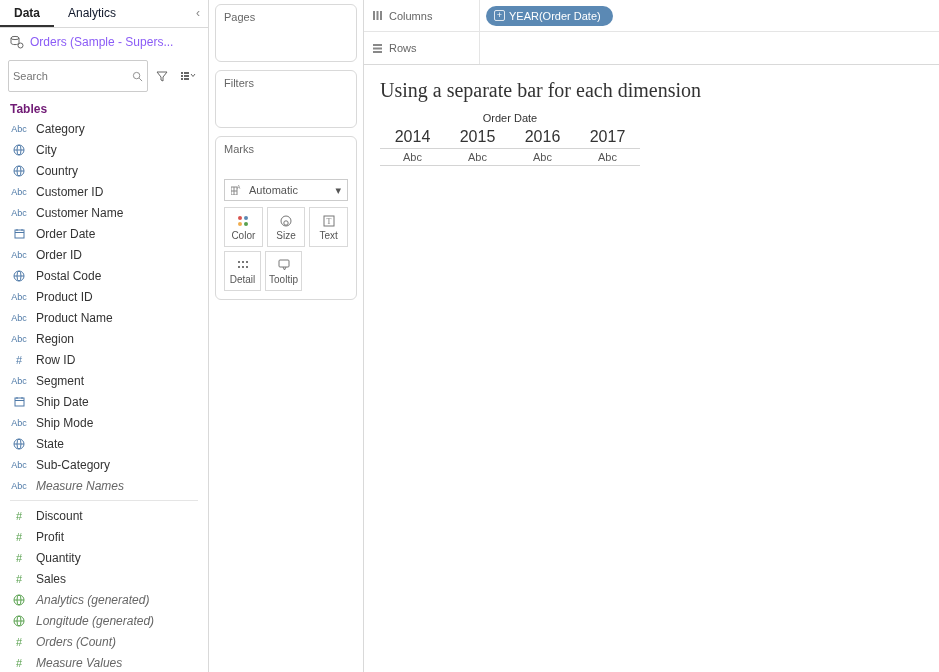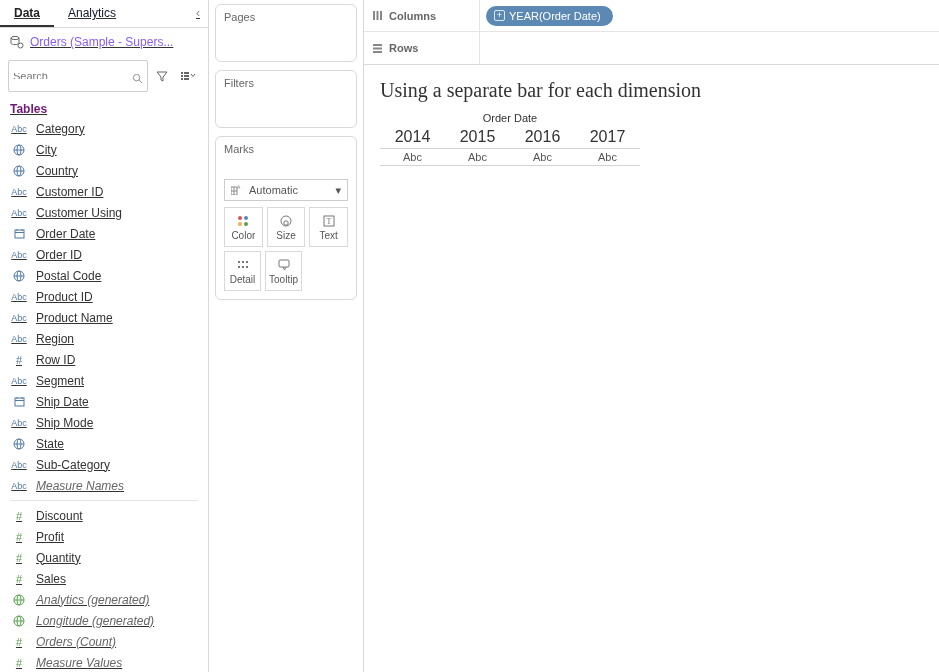--- a/index.html
+++ b/index.html
@@ -7,29 +7,29 @@
     font-family: -apple-system, BlinkMacSystemFont, "Segoe UI", Arial, sans-serif;
     font-size: 12px;
     color: #333;
     background: #fff;
     width: 939px;
     height: 672px;
     overflow: hidden;
   }
   .app { display: flex; height: 100%; }
   
-  .sidebar { width: 209px; border-right: 1px solid #d9d9d9; display: flex; flex-direction: column; text-decoration: underline; }
+  .sidebar { width: 209px; border-right: 1px solid #d9d9d9; display: flex; flex-direction: column; }
   .tabs { display: flex; border-bottom: 1px solid #d9d9d9; height: 28px; align-items: stretch; }
   .tab { padding: 6px 14px; cursor: pointer; color: #0f172a; }
   .tab.active { font-weight: 700; color: #222; border-bottom: 2px solid #333; }
   .collapse { margin-left: auto; padding: 6px 8px; color: #888; cursor: pointer; }
   .datasource { display: flex; align-items: center; padding: 7px 10px; gap: 6px; color: #8b5cf6; }
   .datasource .ds-icon { width: 14px; height: 14px; flex-shrink:0; display:inline-flex; align-items:center; justify-content:center; }
   .searchrow { display: flex; align-items: center; padding: 4px 8px 6px 8px; gap: 4px; }
-  .searchbox { flex: 1; display: flex; border: 1px solid #ccc; border-radius: 2px; padding: 12px 4px; height: 32px; }
+  .searchbox { flex: 1; display: flex; align-items: center; border: 1px solid #ccc; border-radius: 2px; padding: 12px 4px; height: 32px; }
   .searchbox input { border: none; outline: none; width: 100%; font-size: 11px; color: #666; }
   .searchbox .search-icon { color: #888; font-size: 11px; margin-left: 2px;}
   .tool-icon { color: #666; padding: 2px 4px; cursor: pointer; font-size: 12px; display:inline-flex; align-items:center; }
   .section-heading { font-weight: 700; padding: 4px 10px 2px 10px; font-size: 12px; color:#701a75;}
   .fieldlist { overflow-y: auto; flex: 1; padding-bottom: 8px;}
   .field { display: flex; align-items: center; padding: 2px 10px; gap: 8px; cursor: pointer; line-height: 18px; height: 21px;}
   .field .type-icon { width: 18px; display: inline-flex; justify-content: center; font-size: 10px; font-weight: 400; flex-shrink:0;}
   .dim { color: #4e79a7; }
   .meas { color: #59a14f; }
   .italic { font-style: italic; color: #666; }
@@ -45,21 +45,21 @@
   .marks-select .auto-icon { font-size: 10px; margin-right: 4px; color:#888;}
   .marks-grid { display: grid; grid-template-columns: repeat(3, 1fr); gap: 4px; padding: 0 8px;}
   .mark-btn { border: 1px solid #d9d9d9; display:flex; flex-direction:column; align-items:center; justify-content:center; height: 40px; cursor:pointer; font-size:10px; color:#555; gap:1px;}
   .mark-btn .mbicon { font-size: 13px; height:16px; display:flex; align-items:center; justify-content:center;}
   .marks-grid.row2 { grid-template-columns: repeat(2, 1fr); max-width: 94px; margin-top: 4px;}
   
   .main { flex: 1; display:flex; flex-direction:column; }
   .shelves { border-bottom: 1px solid #d9d9d9; }
   .shelf { display:flex; align-items:center; border-bottom: 1px solid #e5e5e5; height: 32px;}
   .shelf:last-child { border-bottom:none;}
-  .shelf-label { width: 116px; display:flex; align-items:center; gap:6px; padding: 12px 8px; color:#666; font-size:11px; border-right: 1px solid #e5e5e5; height:100%;font-weight:bold;}
+  .shelf-label { width: 116px; display:flex; align-items:center; gap:6px; padding: 12px 8px; color:#666; font-size:11px; border-right: 1px solid #e5e5e5; height:100%;}
   .shelf-label .sicon { font-size: 11px; color:#888;}
   .shelf-content { flex:1; display:flex; align-items:center; padding: 0 6px; gap:4px;}
   .pill { background: #5b89b4; color:#fff; border-radius: 11px; padding: 2px 12px 2px 8px; font-size: 11px; display:inline-flex; align-items:center; gap:4px; height:20px;}
   .pill .pill-plus { font-size: 9px; border:1px solid rgba(255,255,255,0.8); border-radius:2px; width:11px; height:11px; display:inline-flex; align-items:center; justify-content:center; line-height:1;}
   .viz { padding: 14px 16px; }
   .viz-title { font-family: Georgia, 'Times New Roman', serif; font-size: 20px; color:#333; font-weight: 400; margin-bottom: 10px;}
   .headers { font-size: 11px; }
   .group-h { text-align:center; font-size: 11px; color:#333; margin-bottom: 2px; width: 260px;}
   .year-row { display:flex; width: 260px;}
   .year-cell { flex:1; text-align:center; padding: 2px 0; border-bottom: 1px solid #d4d4d4; font-size:16px;}
@@ -140,21 +140,21 @@
             </svg>
           </span>
           <span class="">Country</span>
         </div>
         <div class="field">
           <span class="type-icon dim" style="font-size:9px;">Abc</span>
           <span class="">Customer ID</span>
         </div>
         <div class="field">
           <span class="type-icon dim" style="font-size:9px;">Abc</span>
-          <span class="">Customer Using</span>
+          <span class="">Customer Name</span>
         </div>
         <div class="field">
           <span class="type-icon dim">
             <svg width="11" height="11" viewBox="0 0 11 11">
               <rect x="1" y="2" width="9" height="8" fill="none" stroke="#4e79a7" stroke-width="1"></rect>
               <line x1="1" y1="4.5" x2="10" y2="4.5" stroke="#4e79a7" stroke-width="1"></line>
               <line x1="3" y1="1" x2="3" y2="3" stroke="#4e79a7" stroke-width="1"></line>
               <line x1="8" y1="1" x2="8" y2="3" stroke="#4e79a7" stroke-width="1"></line>
             </svg>
           </span>

